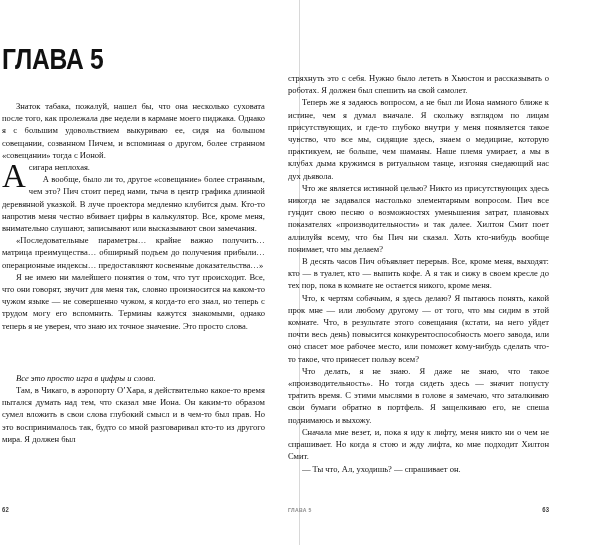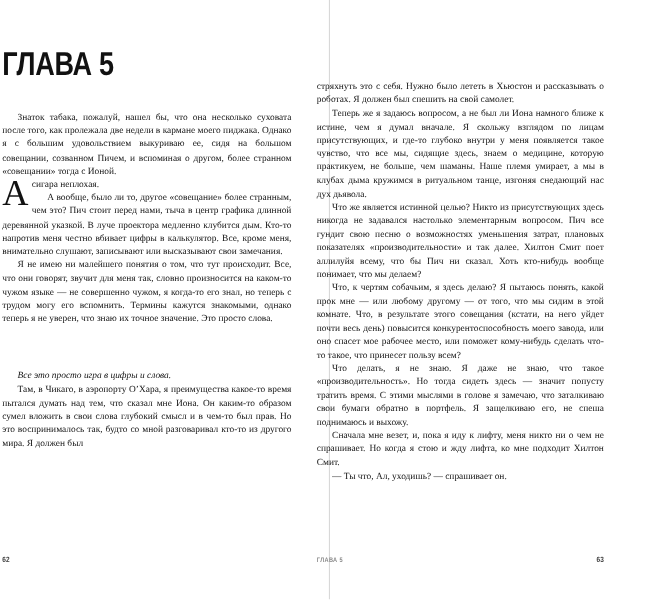--- a/index.html
+++ b/index.html
@@ -146,36 +146,38 @@
   <div class="gutter-rule"></div>
 
   <div class="page page-left">
 
     <h1 class="chapter-head">ГЛАВА 5</h1>
 
     <div class="body-block">
       <p class="para">Знаток табака, пожалуй, нашел бы, что она несколько суховата после того, как пролежала две недели в кармане моего пиджака. Однако я с большим удовольствием выкуриваю ее, сидя на большом совещании, созванном Пичем, и вспоминая о другом, более странном «совещании» тогда с Ионой.</p>
       <p class="para dropcap-para">А сигара неплохая.</p>
       <p class="para">А вообще, было ли то, другое «совещание» более странным, чем это? Пич стоит перед нами, тыча в центр графика длинной деревянной указкой. В луче проектора медленно клубится дым. Кто-то напротив меня честно вбивает цифры в калькулятор. Все, кроме меня, внимательно слушают, записывают или высказывают свои замечания.</p>
+      <p class="para">«Последовательные параметры… крайне важно получить… матрица преимущества… обширный подъем до получения прибыли… операционные индексы… предоставляют косвенные доказательства…»</p>
       <p class="para">Я не имею ни малейшего понятия о том, что тут происходит. Все, что они говорят, звучит для меня так, словно произносится на каком-то чужом языке — не совершенно чужом, я когда-то его знал, но теперь с трудом могу его вспомнить. Термины кажутся знакомыми, однако теперь я не уверен, что знаю их точное значение. Это просто слова.</p>
       <p class="para italic">Все это просто игра в цифры и слова.</p>
-      <p class="para">Там, в Чикаго, в аэропорту О’Хара, я преимущества какое-то время пытался думать над тем, что сказал мне Иона. Он каким-то образом сумел вложить в свои слова глубокий смысл и в чем-то был прав. Но это воспринималось так, будто со мной разговаривал кто-то из другого мира. Я должен был</p>
+      <p class="para">Там, в Чикаго, в аэропорту О’Хара, я действительно какое-то время пытался думать над тем, что сказал мне Иона. Он каким-то образом сумел вложить в свои слова глубокий смысл и в чем-то был прав. Но это воспринималось так, будто со мной разговаривал кто-то из другого мира. Я должен был</p>
     </div>
 
     <div class="page-footer left">
       <span class="folio">62</span>
     </div>
   </div>
 
   <div class="page page-right">
 
     <div class="body-block body-block-right">
       <p class="para noindent">стряхнуть это с себя. Нужно было лететь в Хьюстон и рассказывать о роботах. Я должен был спешить на свой самолет.</p>
       <p class="para">Теперь же я задаюсь вопросом, а не был ли Иона намного ближе к истине, чем я думал вначале. Я скольжу взглядом по лицам присутствующих, и где-то глубоко внутри у меня появляется такое чувство, что все мы, сидящие здесь, знаем о медицине, которую практикуем, не больше, чем шаманы. Наше племя умирает, а мы в клубах дыма кружимся в ритуальном танце, изгоняя снедающий нас дух дьявола.</p>
       <p class="para">Что же является истинной целью? Никто из присутствующих здесь никогда не задавался настолько элементарным вопросом. Пич все гундит свою песню о возможностях уменьшения затрат, плановых показателях «производительности» и так далее. Хилтон Смит поет аллилуйя всему, что бы Пич ни сказал. Хоть кто-нибудь вообще понимает, что мы делаем?</p>
+      <p class="para">В десять часов Пич объявляет перерыв. Все, кроме меня, выходят: кто — в туалет, кто — выпить кофе. А я так и сижу в своем кресле до тех пор, пока в комнате не остается никого, кроме меня.</p>
       <p class="para">Что, к чертям собачьим, я здесь делаю? Я пытаюсь понять, какой прок мне — или любому другому — от того, что мы сидим в этой комнате. Что, в результате этого совещания (кстати, на него уйдет почти весь день) повысится конкурентоспособность моего завода, или оно спасет мое рабочее место, или поможет кому-нибудь сделать что-то такое, что принесет пользу всем?</p>
       <p class="para">Что делать, я не знаю. Я даже не знаю, что такое «производительность». Но тогда сидеть здесь — значит попусту тратить время. С этими мыслями в голове я замечаю, что заталкиваю свои бумаги обратно в портфель. Я защелкиваю его, не спеша поднимаюсь и выхожу.</p>
       <p class="para">Сначала мне везет, и, пока я иду к лифту, меня никто ни о чем не спрашивает. Но когда я стою и жду лифта, ко мне подходит Хилтон Смит.</p>
       <p class="para">— Ты что, Ал, уходишь? — спрашивает он.</p>
     </div>
 
     <div class="page-footer right">
       <span class="running-head">ГЛАВА 5</span>
       <span class="folio right-folio">63</span>
     </div>

